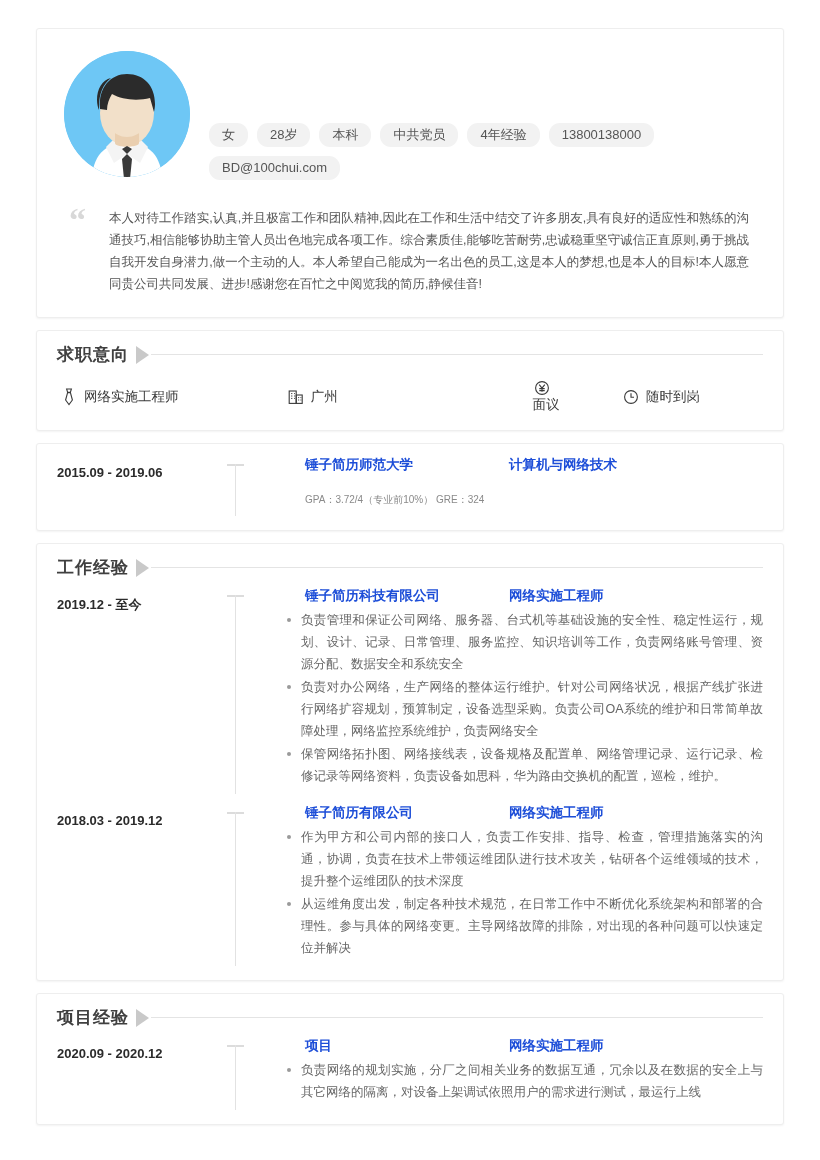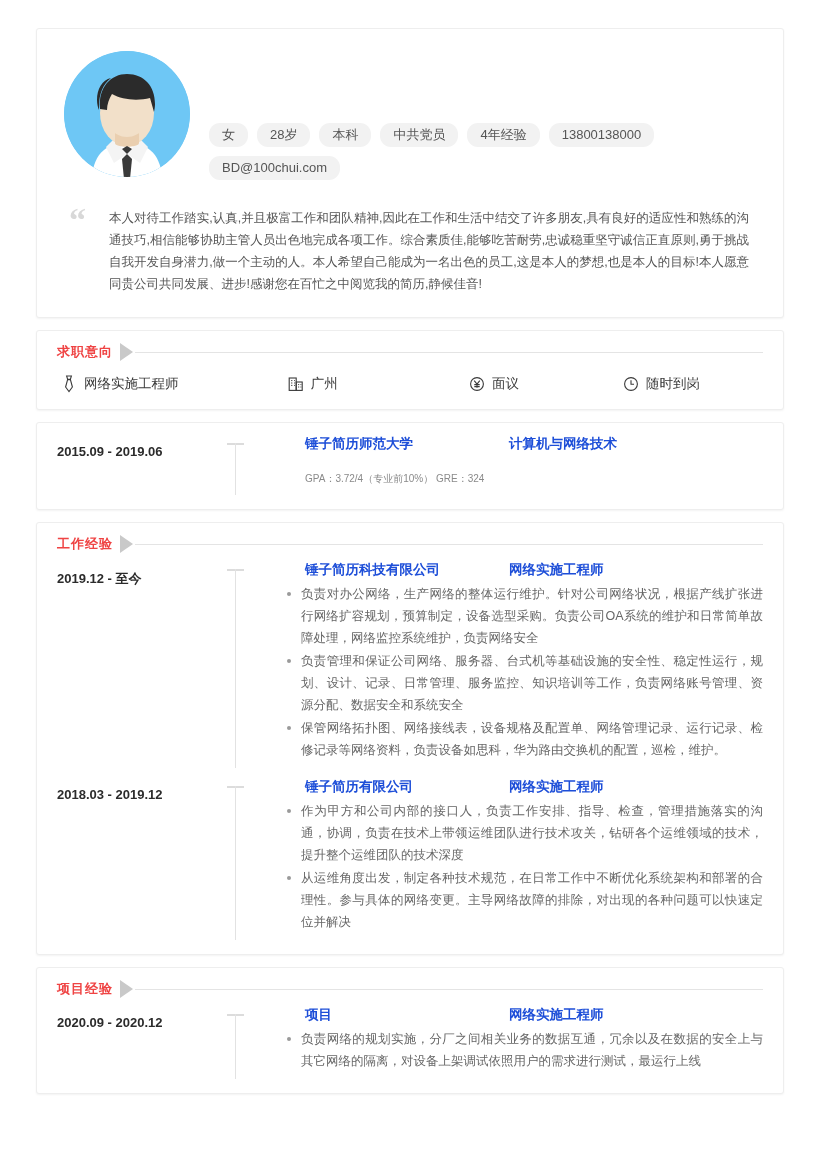--- a/index.html
+++ b/index.html
@@ -101,23 +101,23 @@
   
   .section-card {
     padding: 12px 20px 14px 20px;
   }
   .section-head {
     display: flex;
     align-items: center;
     margin-bottom: 8px;
   }
   .section-title {
-    font-size: 13px;
+    font-size: 17px;
     font-weight: bold;
-    color: #ef4444;
+    color: #404040;
     letter-spacing: 1px;
     white-space: nowrap;
   }
   .section-arrow {
     width: 0;
     height: 0;
     border-top: 9px solid transparent;
     border-bottom: 9px solid transparent;
     border-left: 13px solid #c9c9c9;
     margin-left: 7px;
@@ -138,21 +138,21 @@
   }
   .intent-item {
     display: flex;
     align-items: center;
     font-size: 13.5px;
     color: #3a3a3a;
   }
   .intent-item .ic { margin-right: 7px; display: inline-flex; }
   .i-1 { width: 250px; }
   .i-2 { width: 200px; }
-  .i-3 { width: 170px; }
+  .i-3 { width: 170px; flex-direction: column; }
   .i-4 { width: 150px; }
 
   
   .entry {
     display: flex;
     align-items: stretch;
   }
   .entry-date {
     flex: 0 0 170px;
     font-size: 13px;
@@ -364,22 +364,22 @@
       <div class="timeline">
         <div class="tl-dash"></div>
         <div class="tl-line"></div>
       </div>
       <div class="entry-body">
         <div class="entry-titles">
           <div class="entry-org">锤子简历科技有限公司</div>
           <div class="entry-role">网络实施工程师</div>
         </div>
         <ul class="bullets">
+          <li>负责管理和保证公司网络、服务器、台式机等基础设施的安全性、稳定性运行，规划、设计、记录、日常管理、服务监控、知识培训等工作，负责网络账号管理、资源分配、数据安全和系统安全</li>
           <li>负责对办公网络，生产网络的整体运行维护。针对公司网络状况，根据产线扩张进行网络扩容规划，预算制定，设备选型采购。负责公司OA系统的维护和日常简单故障处理，网络监控系统维护，负责网络安全</li>
-          <li>负责管理和保证公司网络、服务器、台式机等基础设施的安全性、稳定性运行，规划、设计、记录、日常管理、服务监控、知识培训等工作，负责网络账号管理、资源分配、数据安全和系统安全</li>
           <li>保管网络拓扑图、网络接线表，设备规格及配置单、网络管理记录、运行记录、检修记录等网络资料，负责设备如思科，华为路由交换机的配置，巡检，维护。</li>
         </ul>
       </div>
     </div>
 
     <div class="entry">
       <div class="entry-date">2018.03 - 2019.12</div>
       <div class="timeline">
         <div class="tl-dash"></div>
         <div class="tl-line"></div>

